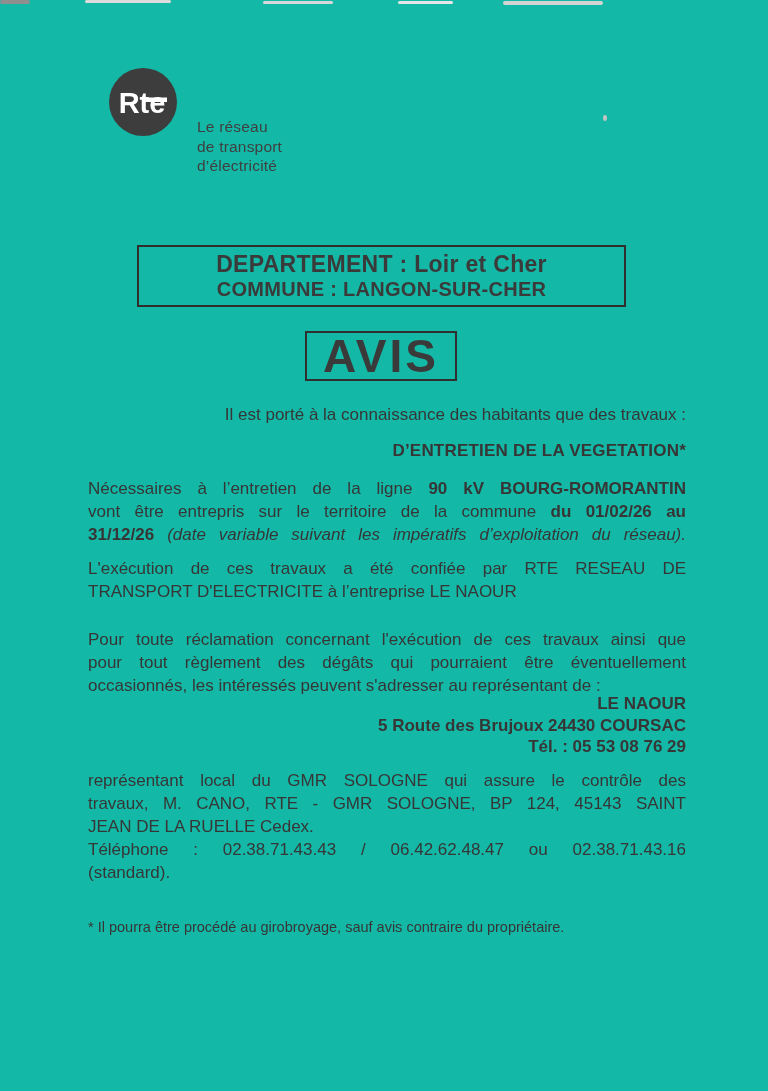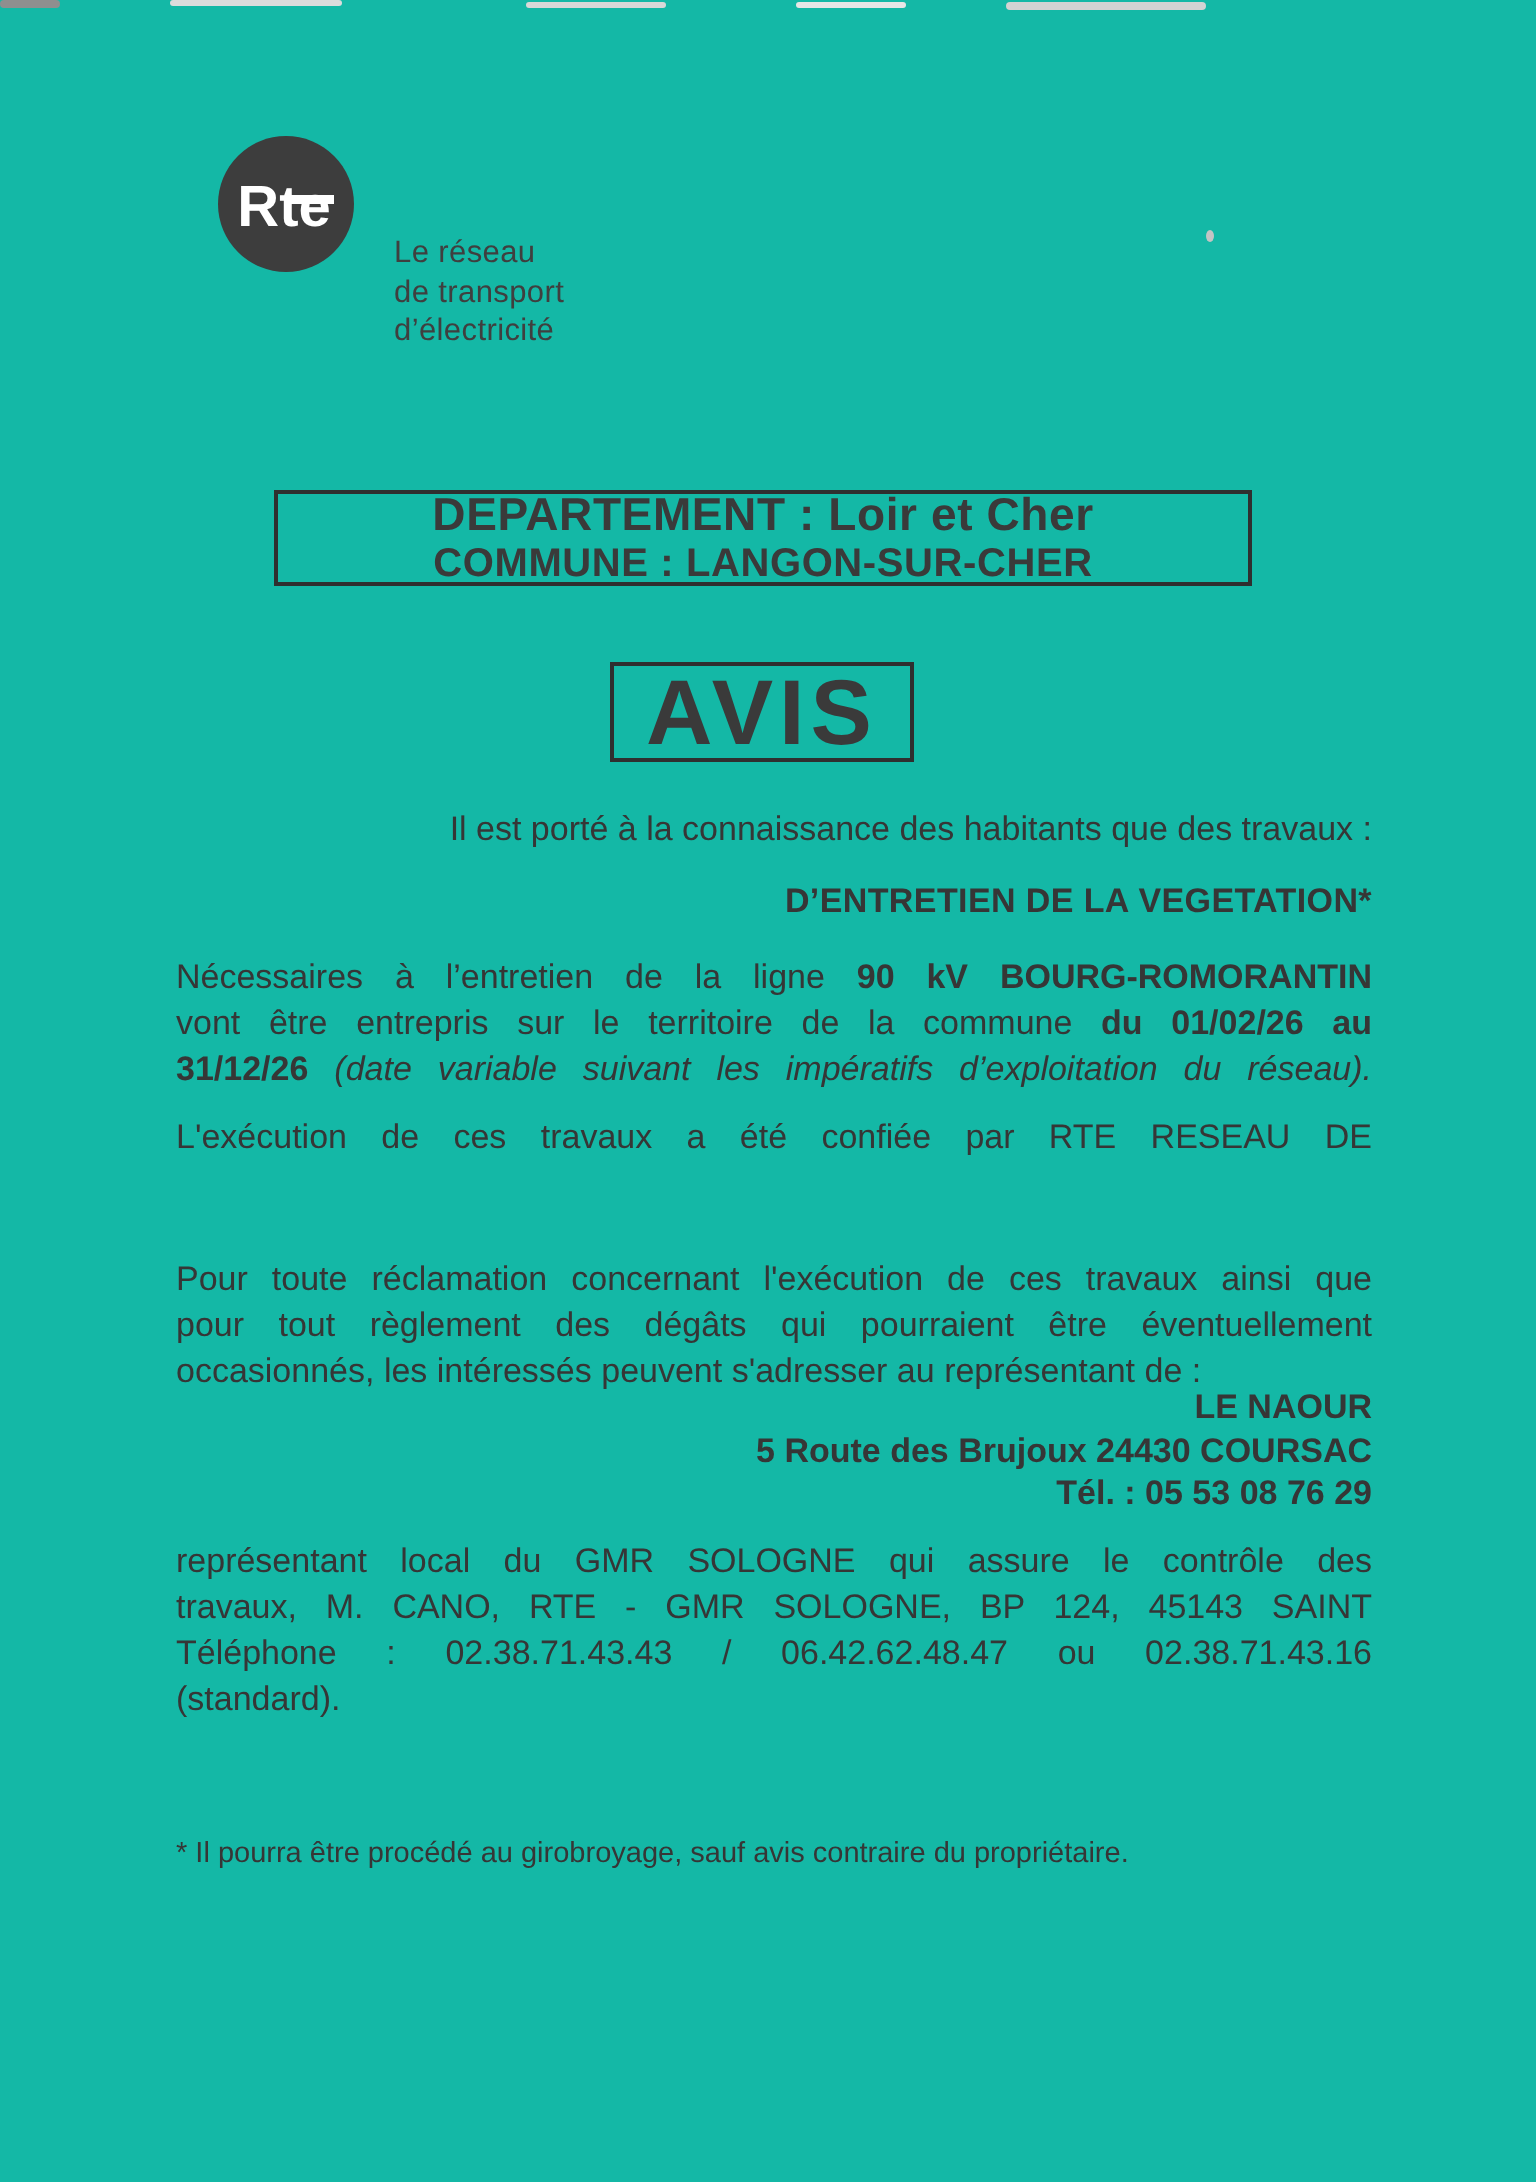--- a/index.html
+++ b/index.html
@@ -25,21 +25,21 @@
 
   
   .logo-svg { position: absolute; left: 109px; top: 68px; }
   .tagline {
     position: absolute; left: 197px; top: 77px;
     font-size: 15.5px; line-height: 19.5px; color: #3f3f3f; letter-spacing: 0.2px; margin-top: 40px;
   }
 
   
   .hdr-box {
-    position: absolute; left: 137px; top: 245px; width: 489px; height: 48px;
+    position: absolute; left: 137px; top: 245px; width: 489px; height: 62px;
     border: 2px solid #2f2f2f; box-sizing: border-box;
     display: flex; flex-direction: column; align-items: center; justify-content: center;
     color: #3a3a3a;
   }
   .hdr-line1 { font-size: 23px; font-weight: bold; letter-spacing: 0.3px; }
   .hdr-line2 { font-size: 20px; font-weight: bold; letter-spacing: 0.3px; }
 
   .avis-box {
     position: absolute; left: 305px; top: 331px; width: 152px; height: 50px;
     border: 2px solid #2f2f2f; box-sizing: border-box;
@@ -100,36 +100,38 @@
   <div class="col center heading">D’ENTRETIEN DE LA VEGETATION*</div>
 
   <div class="col p1">
     <div class="jl"><span>Nécessaires à l’entretien de la ligne </span><span class="b">90 kV  BOURG-ROMORANTIN</span></div>
     <div class="jl"><span>vont être entrepris sur le territoire de la commune </span><span class="b">du 01/02/26 au</span></div>
     <div class="jl"><span class="b">31/12/26 </span><span class="i">(date variable suivant les impératifs d’exploitation du réseau).</span></div>
   </div>
 
   <div class="col p2">
     <div class="jl">L'exécution de ces travaux a été confiée par RTE RESEAU DE</div>
+    <div>TRANSPORT D'ELECTRICITE à l’entreprise LE NAOUR</div>
   </div>
 
   <div class="col p3">
     <div class="jl">Pour toute réclamation concernant l'exécution de ces travaux ainsi que</div>
     <div class="jl">pour tout règlement des dégâts qui pourraient être éventuellement</div>
     <div>occasionnés, les intéressés peuvent s'adresser au représentant de :</div>
   </div>
 
   <div class="col center contact">
     <div>LE NAOUR</div>
     <div>5 Route des Brujoux 24430 COURSAC</div>
     <div>Tél. : 05 53 08 76 29</div>
   </div>
 
   <div class="col p4">
     <div class="jl">représentant local du GMR SOLOGNE qui assure le contrôle des</div>
     <div class="jl">travaux, M. CANO, RTE - GMR SOLOGNE, BP 124, 45143 SAINT</div>
+    <div>JEAN DE LA RUELLE Cedex.</div>
     <div class="jl">Téléphone : 02.38.71.43.43 / 06.42.62.48.47 ou 02.38.71.43.16</div>
     <div>(standard).</div>
   </div>
 
   <div class="col footnote">* Il pourra être procédé au girobroyage, sauf avis contraire du propriétaire.</div>
 
 </div>
 
 </body></html>

